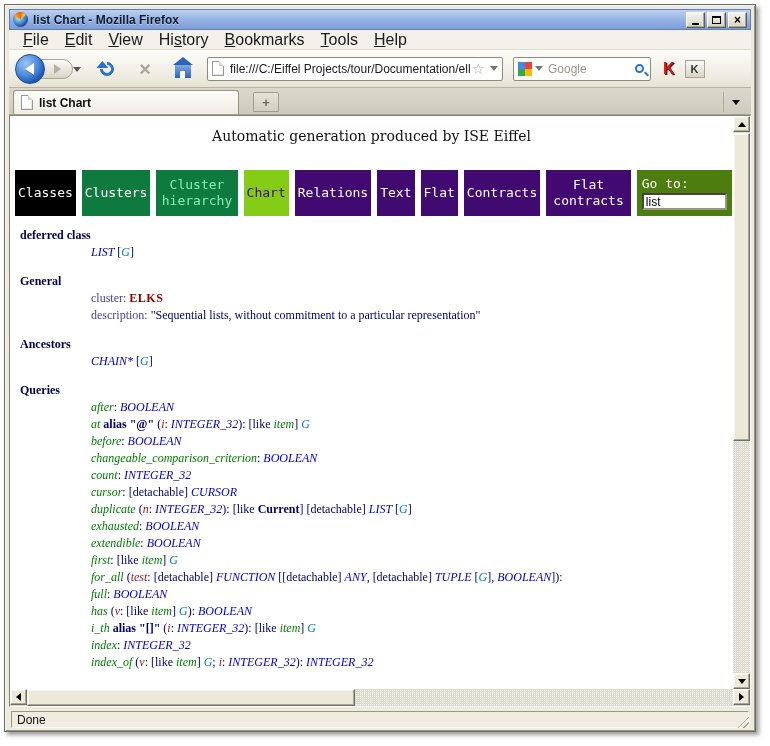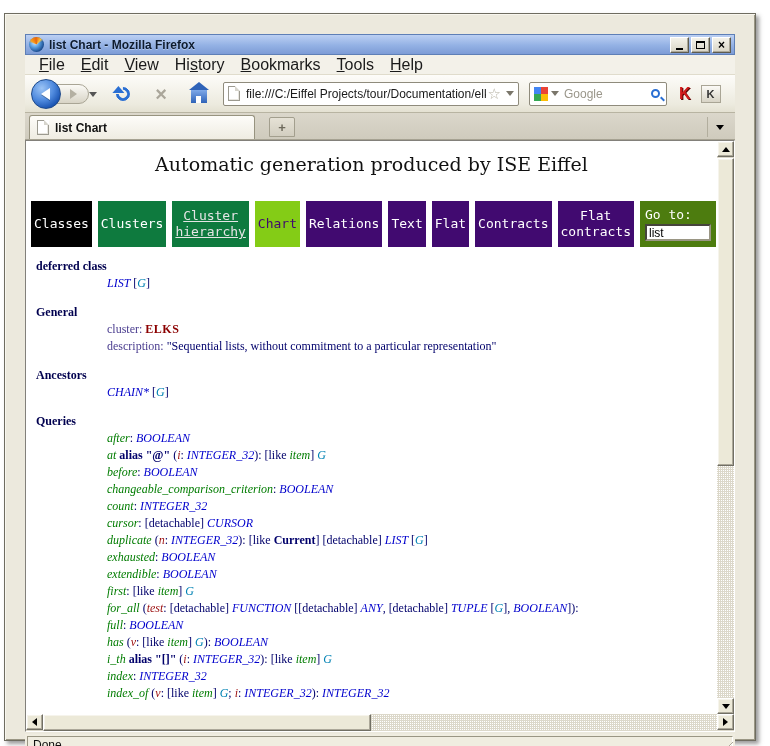--- a/index.html
+++ b/index.html
@@ -1,21 +1,21 @@
 <!DOCTYPE html>
 <html><head>
 <meta charset="utf-8">
 <style>
   * { margin:0; padding:0; box-sizing:border-box; }
   html,body { width:770px; height:746px; background:#fff; font-family:"Liberation Sans",sans-serif; overflow:hidden; }
 
-  .window{ position:absolute; left:4px; top:13px; width:752px; height:728px;
+  .window{ position:absolute; left:4px; top:4px; width:752px; height:728px;
     background:#ece9dd; border:1px solid #6e6c60;
     box-shadow: 3px 3px 4px rgba(60,60,60,.5), inset 1px 1px 0 #f8f6ee, inset -1px -1px 0 #9a9684;
-    padding:20px; }
+    padding:4px; }
 
   
   .titlebar{ height:21px; background:linear-gradient(to bottom,#bcd0f3 0%,#93b1e4 55%,#7d9cd6 100%);
     border:1px solid #5e7fb6; display:flex; align-items:center; padding:0 3px; }
   .ff-icon{ width:15px; height:15px; border-radius:50%;
     background: radial-gradient(circle at 38% 38%, #cfe8ff 0%, #5aa0e0 35%, #1d4f93 70%, #123869 100%);
     position:relative; overflow:hidden; flex:0 0 auto; }
   .ff-icon::before{ content:""; position:absolute; inset:-2px;
     background: conic-gradient(from 140deg, transparent 0 40%, #f9a01b 46%, #e8650d 60%, #f9c23c 72%, transparent 78%);
     border-radius:50%; }
@@ -93,21 +93,21 @@
     border:1px solid #a39f8e; border-radius:2px 2px 0 0; display:flex; align-items:center; justify-content:center;
     font-size:13px; color:#6e6a5c; font-weight:bold; }
   .alltabs-btn{ position:absolute; right:4px; bottom:2px; width:24px; height:20px; display:flex; align-items:center; justify-content:center;
     border-left:1px solid #b2ae9e; }
 
   
   .content{ position:relative; height:592px; background:#fff; border:1px solid; border-color:#82807a #fff #fff #82807a; overflow:hidden; }
   .viewport{ position:absolute; left:1px; top:0; right:18px; bottom:17px; overflow:hidden; background:#fff; }
 
   .doc-heading{ margin-top:12px; text-align:center; font-family:"DejaVu Serif","Liberation Serif",serif;
-    font-size:19px; color:#111; }
+    font-size:14px; color:#111; }
 
   .btnrow{ margin-top:26px; padding-left:4px; display:flex; gap:6px; align-items:stretch; }
   .navbtn{ height:46px; display:flex; flex-direction:column; align-items:center; justify-content:center;
     font-family:"DejaVu Sans Mono","Liberation Mono",monospace; font-size:13px; text-align:center; line-height:16px; cursor:pointer; padding:0 3px; }
   .btnrow > :nth-child(1){ width:64px; } .btnrow > :nth-child(2){ width:74px; }
   .btnrow > :nth-child(3){ width:96px; } .btnrow > :nth-child(4){ width:46px; }
   .btnrow > :nth-child(5){ width:86px; } .btnrow > :nth-child(6){ width:42px; }
   .btnrow > :nth-child(7){ width:42px; } .btnrow > :nth-child(8){ width:88px; }
   .btnrow > :nth-child(9){ width:100px; } 
   .goto-cell{ width:112px; height:46px; display:flex; flex-direction:column; align-items:flex-start; justify-content:center;
@@ -235,21 +235,21 @@
         <span class="tri-down"></span>
       </div>
   </div>
 
   <div class="content">
     <div class="viewport">
       <div class="doc-heading">Automatic generation produced by ISE Eiffel</div>
       <div class="btnrow" id="btnrow">
           <div class="navbtn" style="background: #000000; color: rgb(255, 255, 255);">Classes</div>
           <div class="navbtn" style="background: rgb(14, 122, 62); color: rgb(255, 255, 255);">Clusters</div>
-          <div class="navbtn" style="background: rgb(14, 122, 62); color: #e5e5e5; text-decoration: underline;">Cluster hierarchy</div>
+          <div class="navbtn" style="background: rgb(14, 122, 62); color: #86efac;">Cluster hierarchy</div>
           <div class="navbtn" style="background: #84cc16; color: rgb(65, 10, 112);">Chart</div>
           <div class="navbtn" style="background: rgb(65, 10, 112); color: rgb(255, 255, 255);">Relations</div>
           <div class="navbtn" style="background: rgb(65, 10, 112); color: rgb(255, 255, 255);">Text</div>
           <div class="navbtn" style="background: rgb(65, 10, 112); color: rgb(255, 255, 255);">Flat</div>
           <div class="navbtn" style="background: rgb(65, 10, 112); color: rgb(255, 255, 255);">Contracts</div>
           <div class="navbtn" style="background: rgb(65, 10, 112); color: rgb(255, 255, 255);">Flat contracts</div>
           <div class="goto-cell" style="background: #4d7c0f; color: rgb(255, 255, 255);">
             <span>Go to:</span>
             <input value="list" style="">
           </div>

